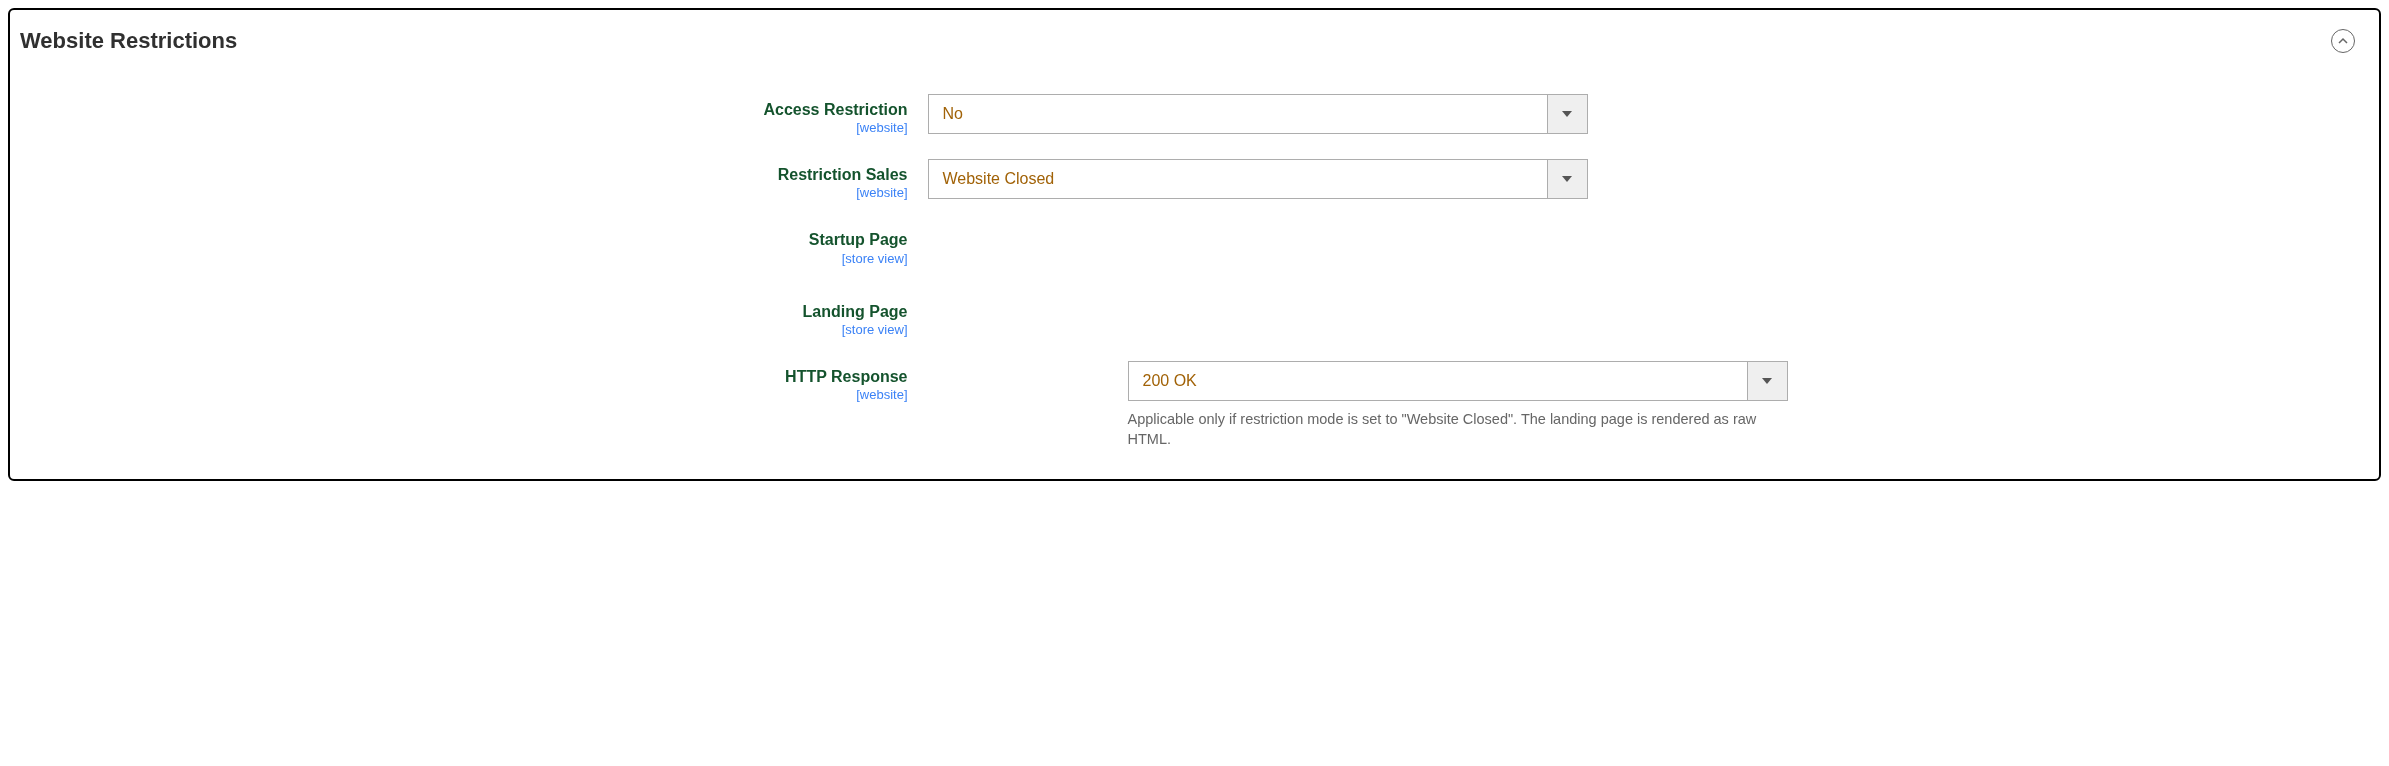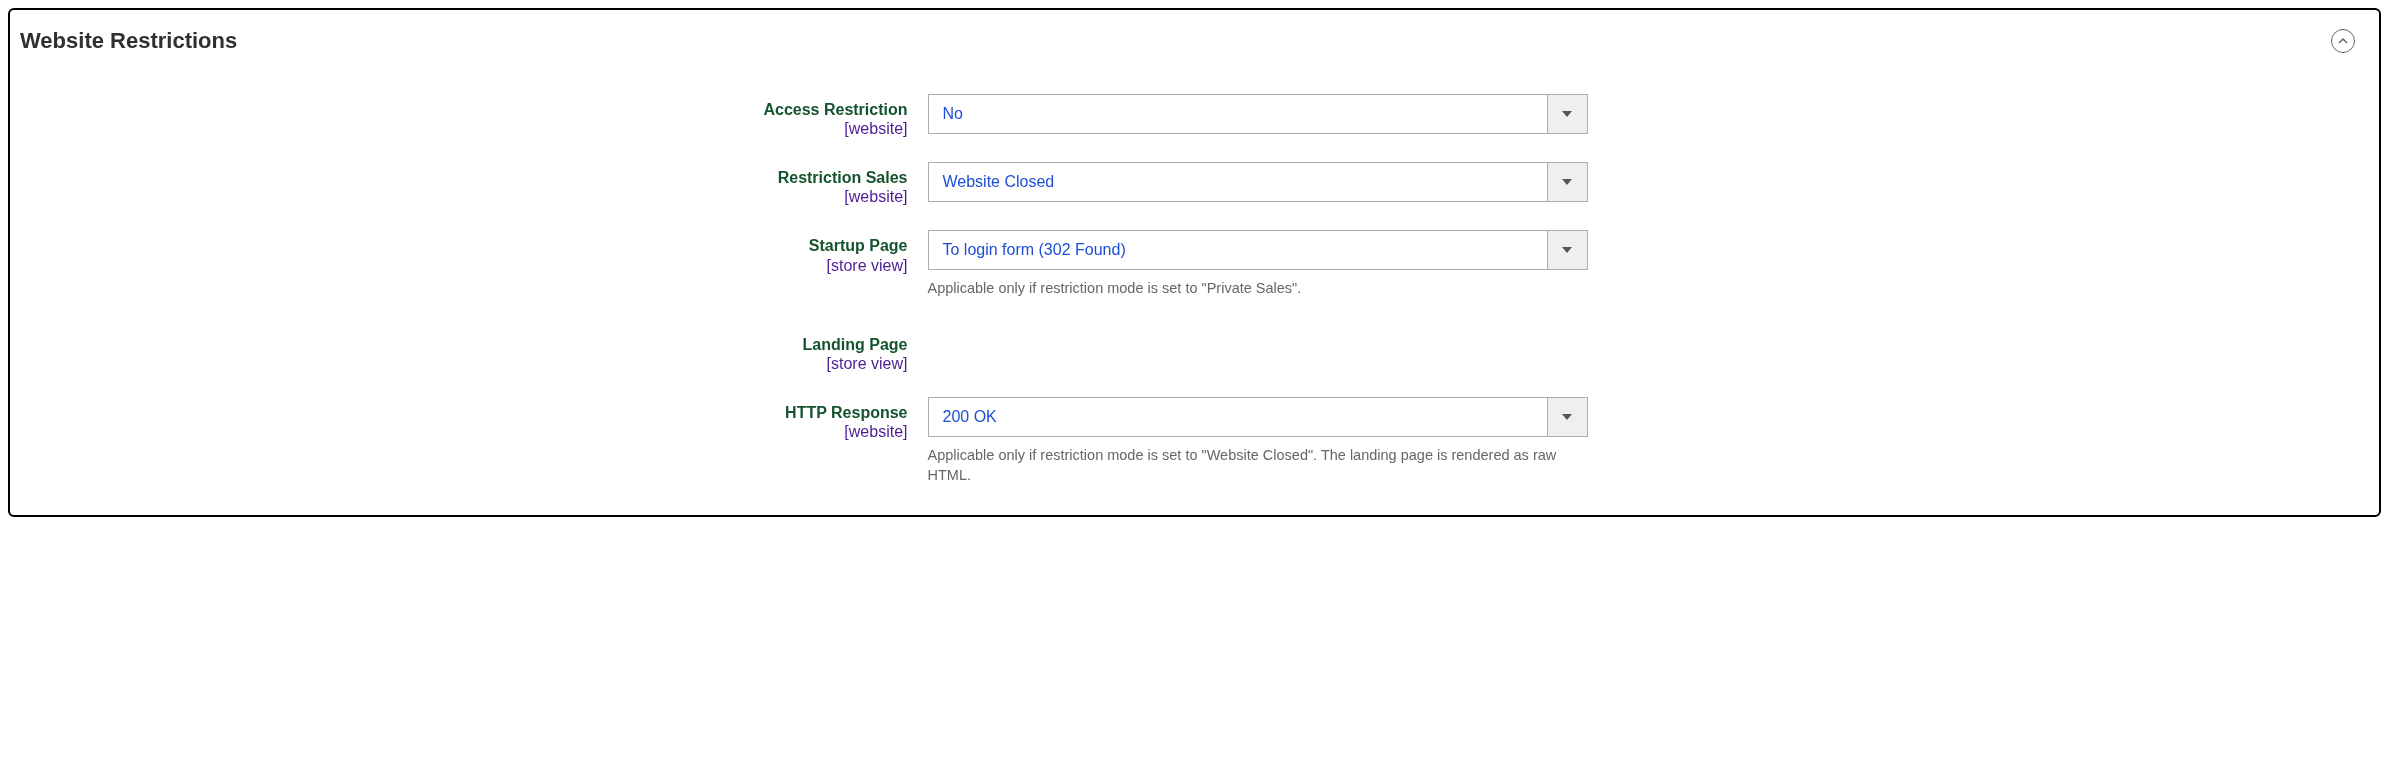--- a/index.html
+++ b/index.html
@@ -49,58 +49,59 @@
       max-width: 1200px;
       margin: 0 auto;
     }
     .form-row {
       display: flex;
       align-items: flex-start;
       margin-bottom: 24px;
     }
     .form-row.with-help {
       margin-bottom: 30px;
+      justify-content: space-between;
     }
     .label-col {
       width: 340px;
       text-align: right;
       padding-right: 20px;
       padding-top: 6px;
       flex-shrink: 0;
     }
     .field-label {
       font-size: 16px;
       font-weight: 600;
       color: #14532d;
       display: block;
       line-height: 1.2;
     }
     .field-scope {
-      font-size: 16px;
-      color: #4c1d95;
+      font-size: 13px;
+      color: #3b82f6;
       display: block;
       margin-top: 1px;
     }
     .field-col {
       flex: 0 0 660px;
     }
     .select-wrap {
       position: relative;
       width: 100%;
       height: 40px;
       border: 1px solid #adadad;
       background: #fff;
       display: flex;
       align-items: center;
     }
     .select-value {
       flex: 1;
       padding: 0 14px;
       font-size: 16px;
-      color: #1d4ed8;
+      color: #a16207;
     }
     .select-arrow {
       width: 40px;
       height: 100%;
       border-left: 1px solid #adadad;
       background: #efefef;
       display: flex;
       align-items: center;
       justify-content: center;
     }
@@ -161,31 +162,20 @@
               </svg>
           </div>
         </div>
       </div>
     </div>
 
     <div class="form-row with-help">
       <div class="label-col">
         <span class="field-label">Startup Page</span>
         <span class="field-scope">[store view]</span>
-      </div>
-      <div class="field-col">
-        <div class="select-wrap">
-          <div class="select-value">To login form (302 Found)</div>
-          <div class="select-arrow">
-            <svg viewBox="0 0 10 8">
-                <path d="M0 1 L5 7 L10 1 Z" fill="#555"></path>
-              </svg>
-          </div>
-        </div>
-        <div class="help-text">Applicable only if restriction mode is set to "Private Sales".</div>
       </div>
     </div>
 
     <div class="form-row">
       <div class="label-col">
         <span class="field-label">Landing Page</span>
         <span class="field-scope">[store view]</span>
       </div>
     </div>
 

